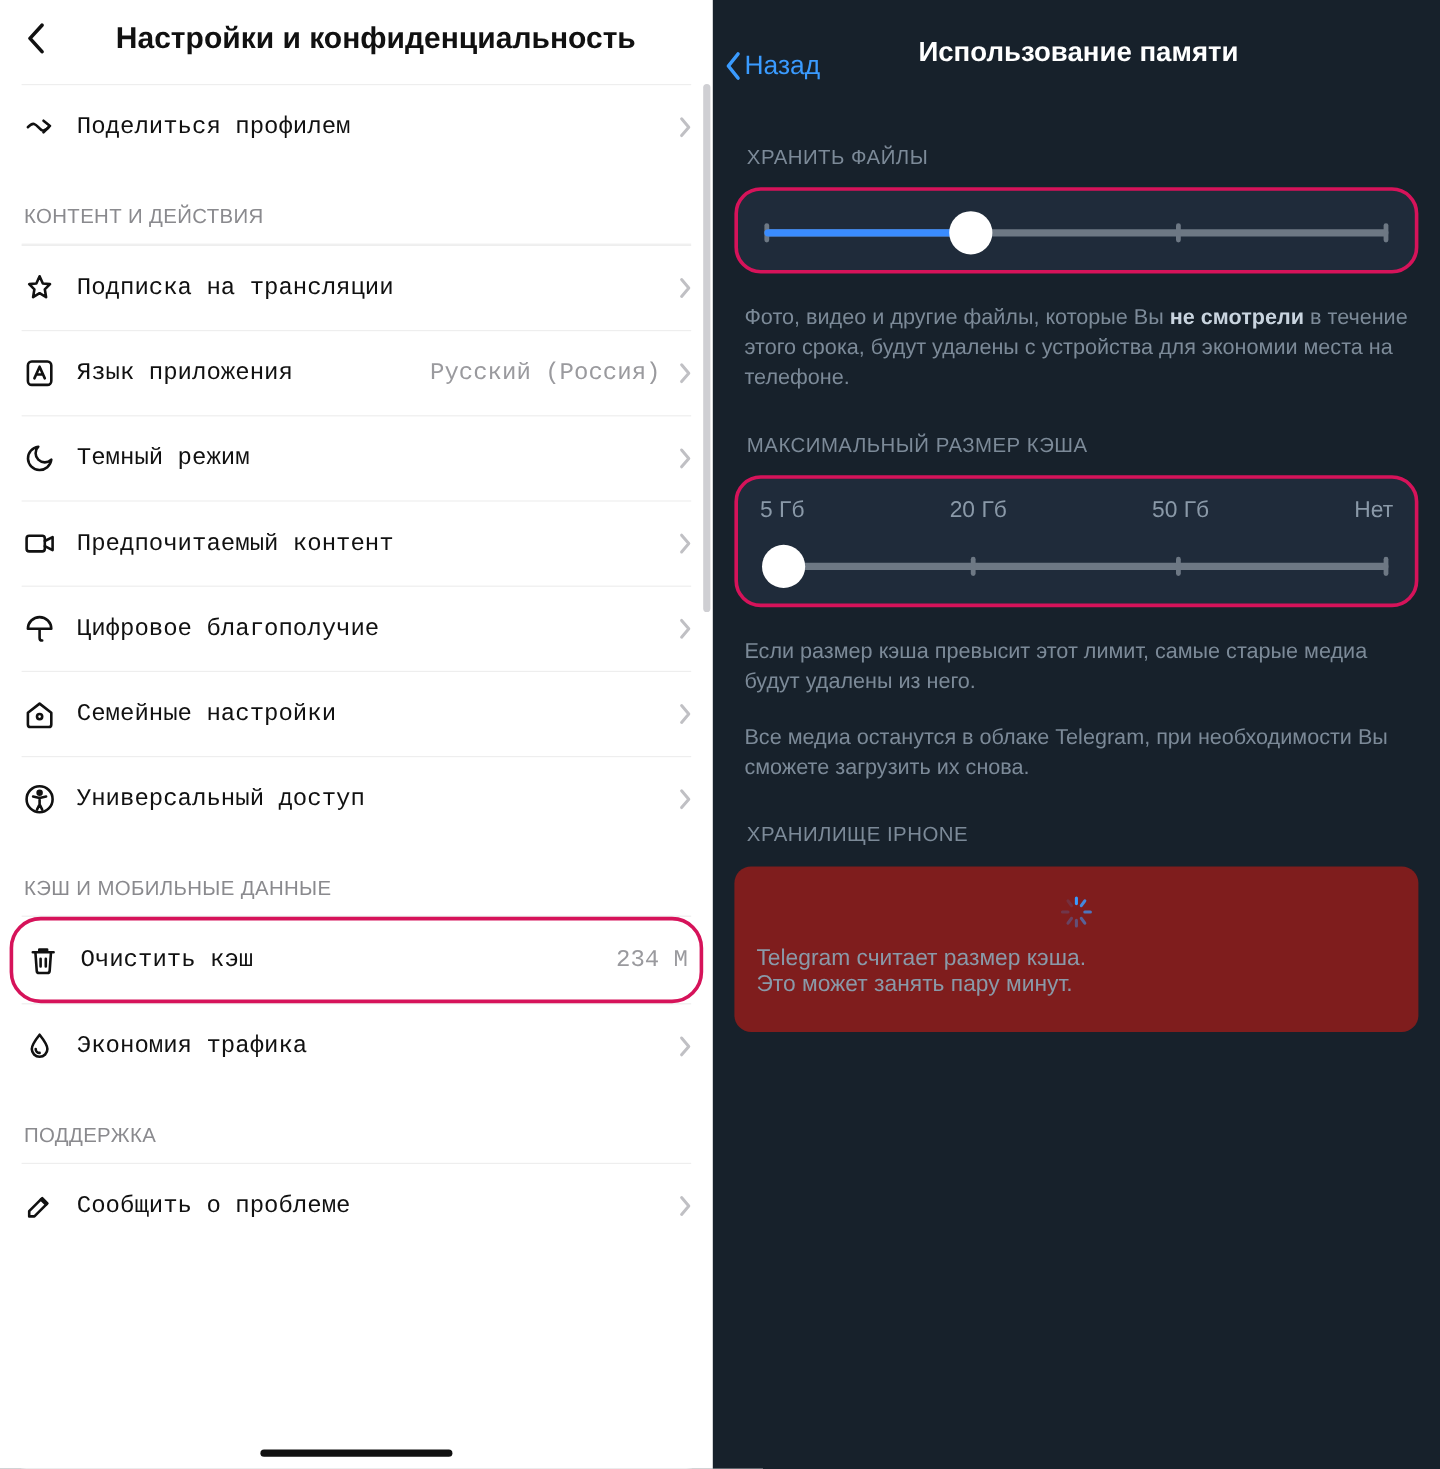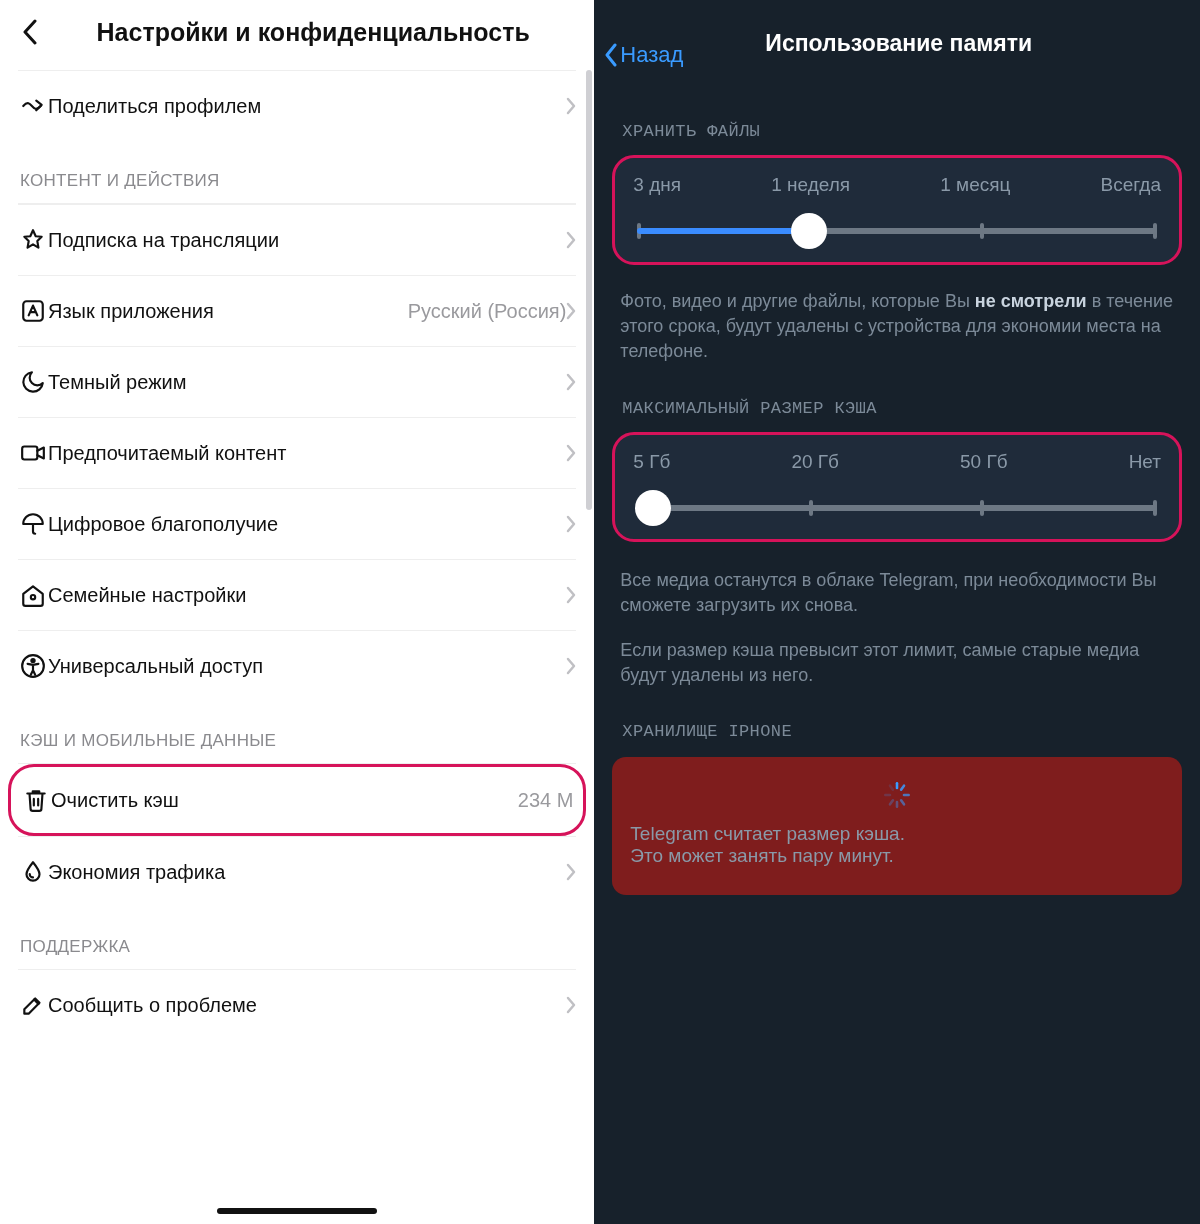--- a/index.html
+++ b/index.html
@@ -22,21 +22,23 @@
   .l-back-btn { width: 36px; height: 36px; display: flex; align-items: center; justify-content: center; }
   .l-title { font-size: 25px; font-weight: 700; flex: 1; text-align: center; }
 
   .section-header {
     font-size: 17px; color: #8a8a8e; letter-spacing: .3px;
     padding: 30px 20px 12px 20px;
   }
   .row {
     display: flex; align-items: center;
     padding: 20px 18px 20px 18px;
+    gap: 16px;
     position: relative;
+    font-family: Liberation Mono, monospace;
   }
   .row .row-icon { width: 30px; height: 30px; display: flex; align-items: center; justify-content: center; }
   .row .row-label { font-size: 20px; color: #111; flex: 1; }
   .row .row-value { font-size: 20px; color: #9a9a9e; }
   .row .chevron { width: 10px; height: 18px; }
   .row-div { height: 1px; background: #eee; margin: 0 18px; }
 
   .highlight-row {
     border: 3px solid #d6135a;
     border-radius: 26px;
@@ -60,21 +62,20 @@
   .r-back {
     display: flex; align-items: center; color: #3a9bff; font-size: 22px; gap: 2px; margin-top: 24px;
   }
   .r-title {
     flex: 1; text-align: center; color: #fff; font-size: 23px; font-weight: 600;
     margin-left: -70px;
   }
   .r-section-header {
     font-size: 17px; color: #7c8a98; letter-spacing: .4px;
     padding: 34px 22px 10px 28px;
-    font-family: Liberation Mono, monospace;
   }
   .r-block {
     background: #1f2b3a; border-radius: 16px;
     margin: 4px 18px; padding: 16px 14px 24px 14px;
   }
   .r-block.outlined {
     border: 3px solid #d6135a;
     border-radius: 22px;
   }
   .slider-labels {
@@ -293,26 +294,20 @@
       <svg width="14" height="24" viewBox="0 0 14 24" fill="none" stroke="#3a9bff" stroke-width="3" stroke-linecap="round" stroke-linejoin="round">
           <path d="M11 2 L3 12 L11 22"></path>
         </svg>
       <span>Назад</span>
     </div>
     <div class="r-title">Использование памяти</div>
   </div>
 
   <div class="r-section-header">ХРАНИТЬ ФАЙЛЫ</div>
   <div class="r-block outlined">
-    <div class="slider-labels">
-      <span>3 дня</span>
-      <span>1 неделя</span>
-      <span>1 месяц</span>
-      <span>Всегда</span>
-    </div>
     <div class="slider-track">
       <div class="slider-tick" style="left:0%"></div>
       <div class="slider-tick" style="left:33%"></div>
       <div class="slider-tick" style="left:66%"></div>
       <div class="slider-tick" style="left:99.2%"></div>
       <div class="slider-fill" style="width:33%"></div>
       <div class="slider-thumb" style="left:33%"></div>
     </div>
   </div>
   <div class="r-desc">
@@ -328,22 +323,22 @@
       <span>Нет</span>
     </div>
     <div class="slider-track">
       <div class="slider-tick" style="left:0%"></div>
       <div class="slider-tick" style="left:33%"></div>
       <div class="slider-tick" style="left:66%"></div>
       <div class="slider-tick" style="left:99.2%"></div>
       <div class="slider-thumb" style="left:3%"></div>
     </div>
   </div>
+  <div class="r-desc">Если размер кэша превысит этот лимит, самые старые медиа будут удалены из него.</div>
   <div class="r-desc" style="padding-top:22px">Все медиа останутся в облаке Telegram, при необходимости Вы сможете загрузить их снова.</div>
-  <div class="r-desc">Если размер кэша превысит этот лимит, самые старые медиа будут удалены из него.</div>
 
   <div class="r-section-header">ХРАНИЛИЩЕ IPHONE</div>
   <div class="r-storage-card">
     <div class="spinner">
       <svg width="28" height="28" viewBox="0 0 24 24">
         <g stroke="#3a9bff" stroke-width="2.2" stroke-linecap="round">
           <line x1="12" y1="2" x2="12" y2="6" opacity="1"></line>
           <line x1="18" y1="4" x2="15.5" y2="7.5" opacity=".85"></line>
           <line x1="22" y1="12" x2="18" y2="12" opacity=".7"></line>
           <line x1="18" y1="20" x2="15.5" y2="16.5" opacity=".55"></line>

